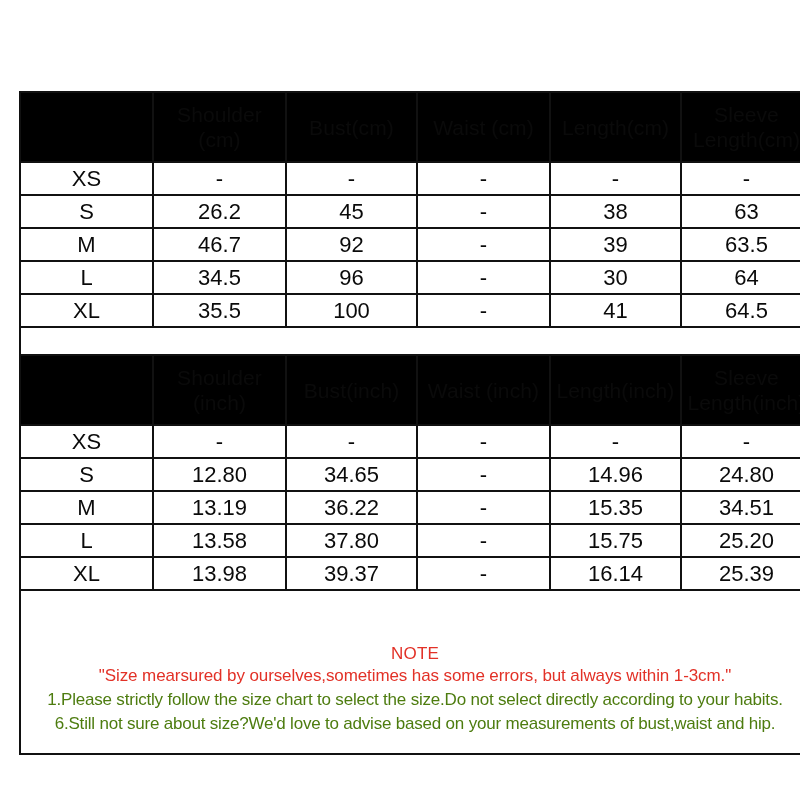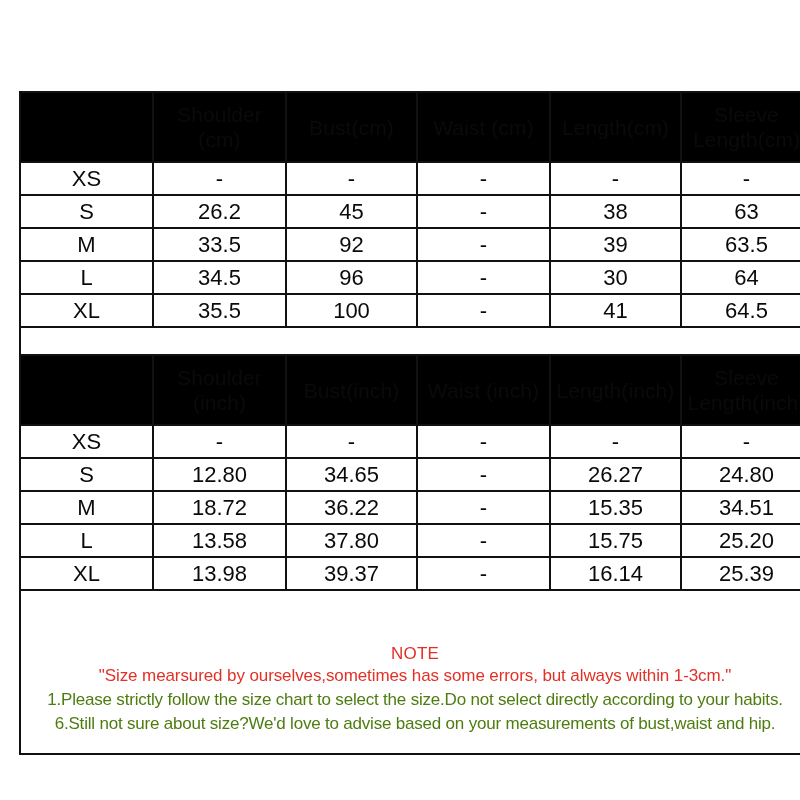--- a/index.html
+++ b/index.html
@@ -164,21 +164,21 @@
         <tr>
           <td class="size-cell">S</td>
           <td>26.2</td>
           <td>45</td>
           <td>-</td>
           <td>38</td>
           <td>63</td>
         </tr>
         <tr>
           <td class="size-cell">M</td>
-          <td>33.5</td>
+          <td>46.7</td>
           <td>92</td>
           <td>-</td>
           <td>39</td>
           <td>63.5</td>
         </tr>
         <tr>
           <td class="size-cell">L</td>
           <td>34.5</td>
           <td>96</td>
           <td>-</td>
@@ -239,26 +239,26 @@
           <td>-</td>
           <td>-</td>
           <td>-</td>
           <td>-</td>
         </tr>
         <tr>
           <td class="size-cell">S</td>
           <td>12.80</td>
           <td>34.65</td>
           <td>-</td>
-          <td>26.27</td>
+          <td>14.96</td>
           <td>24.80</td>
         </tr>
         <tr>
           <td class="size-cell">M</td>
-          <td>18.72</td>
+          <td>13.19</td>
           <td>36.22</td>
           <td>-</td>
           <td>15.35</td>
           <td>34.51</td>
         </tr>
         <tr>
           <td class="size-cell">L</td>
           <td>13.58</td>
           <td>37.80</td>
           <td>-</td>

